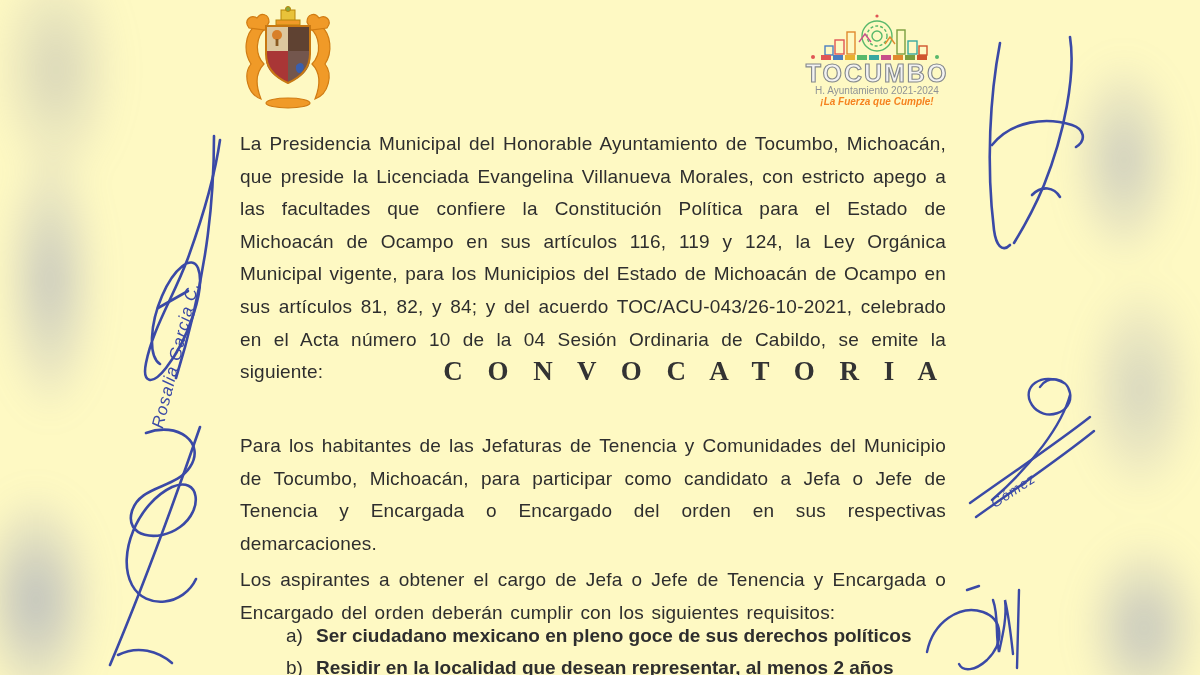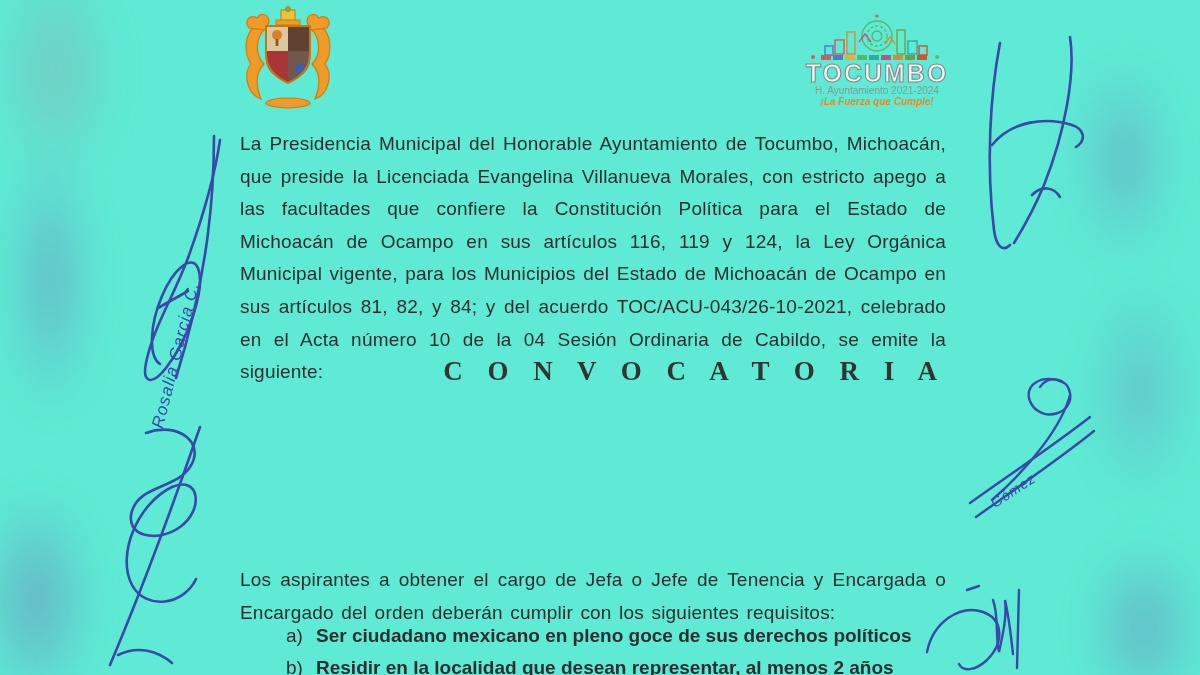--- a/index.html
+++ b/index.html
@@ -1,18 +1,18 @@
 <!DOCTYPE html>
 <html><head>
 <meta charset="utf-8">
 <style>
   html,body{margin:0;padding:0;background:#e9e9e9;}
   #canvas{
     position:relative;width:1200px;height:675px;overflow:hidden;
-    background:#5eead4;font-family:"Liberation Sans",sans-serif;color:#2e2e2e;
+    background:#fef9c3;font-family:"Liberation Sans",sans-serif;color:#2e2e2e;
   }
   
   .edge-blur{position:absolute;top:-20px;height:715px;width:150px;filter:blur(16px);z-index:0;}
   .edge-blur.left{left:-22px;background:
     radial-gradient(90px 170px at 78px 90px, rgba(150,153,170,0.38), transparent 70%),
     radial-gradient(70px 200px at 72px 300px, rgba(112,122,182,0.40), transparent 70%),
     radial-gradient(88px 160px at 58px 620px, rgba(112,122,182,0.48), transparent 70%);}
   .edge-blur.right{right:-22px;background:
     radial-gradient(78px 150px at 52px 180px, rgba(112,122,182,0.36), transparent 70%),
     radial-gradient(82px 160px at 68px 410px, rgba(112,122,182,0.30), transparent 70%),
@@ -104,20 +104,21 @@
     </g>
     <text x="92" y="70" text-anchor="middle" font-size="25" font-weight="bold" font-family="Liberation Sans, sans-serif" letter-spacing="2" fill="#f2f2f2" stroke="#85898c" stroke-width="1.1">TOCUMBO</text>
     <text x="92" y="82" text-anchor="middle" font-size="10" fill="#8f9396" font-family="Liberation Sans, sans-serif">H. Ayuntamiento 2021-2024</text>
     <text x="92" y="93" text-anchor="middle" font-size="10" font-weight="bold" font-style="italic" fill="#f5821f" font-family="Liberation Sans, sans-serif">¡La Fuerza que Cumple!</text>
   </svg>
 
   <div class="layer bodycol" id="p1">La Presidencia Municipal del Honorable Ayuntamiento de Tocumbo, Michoacán, que preside la Licenciada Evangelina Villanueva Morales, con estricto apego a las facultades que confiere la Constitución Política para el Estado de Michoacán de Ocampo en sus artículos 116, 119 y 124, la Ley Orgánica Municipal vigente, para los Municipios del Estado de Michoacán de Ocampo en sus artículos 81, 82, y 84; y del acuerdo TOC/ACU-043/26-10-2021, celebrado en el Acta número 10 de la 04 Sesión Ordinaria de Cabildo, se emite la siguiente:</div>
 
   <div class="layer" id="doc-title">C O N V O C A T O R I A</div>
 
+  <div class="layer bodycol" id="p2">Para los habitantes de las Jefaturas de Tenencia y Comunidades del Municipio de Tocumbo, Michoacán, para participar como candidato a Jefa o Jefe de Tenencia y Encargada o Encargado del orden en sus respectivas demarcaciones.</div>
 
   <div class="layer bodycol" id="p3">Los aspirantes a obtener el cargo de Jefa o Jefe de Tenencia y Encargada o Encargado del orden deberán cumplir con los siguientes requisitos:</div>
 
   <div class="layer" id="reqs">
     <div class="req">
       <span class="marker">a)</span>
       <span class="rtext">Ser ciudadano mexicano en pleno goce de sus derechos políticos</span>
     </div>
     <div class="req">
       <span class="marker">b)</span>

